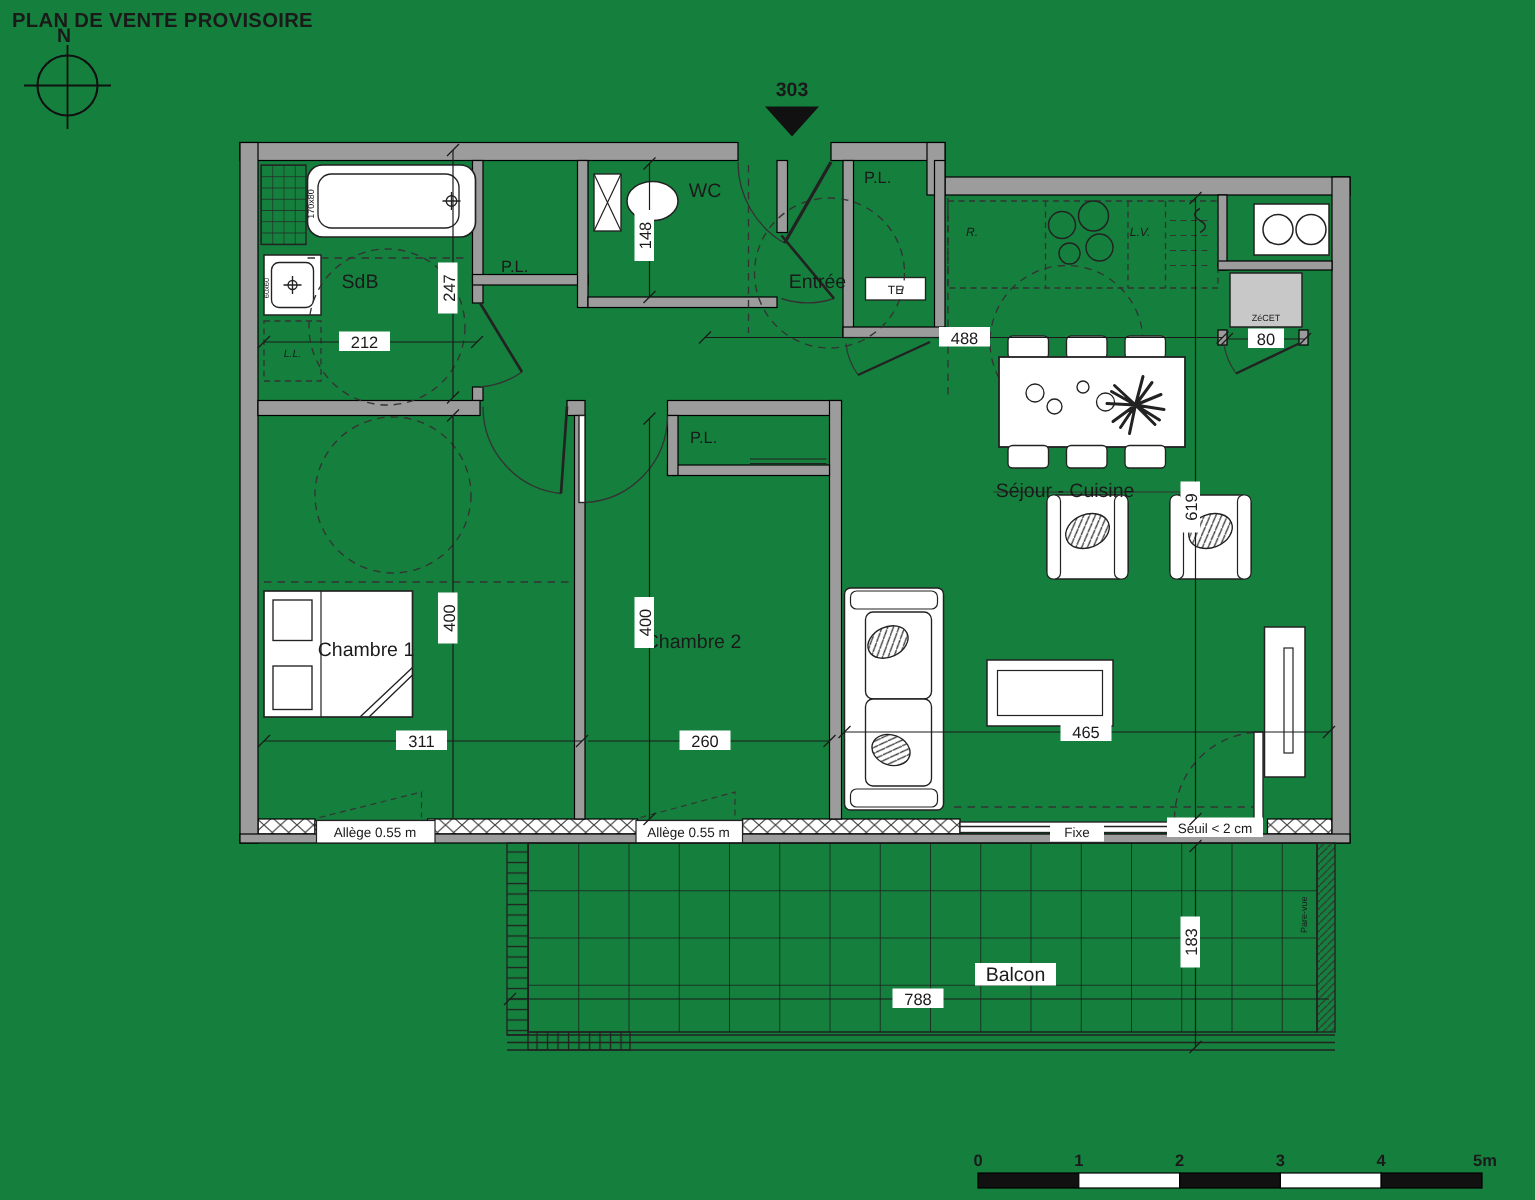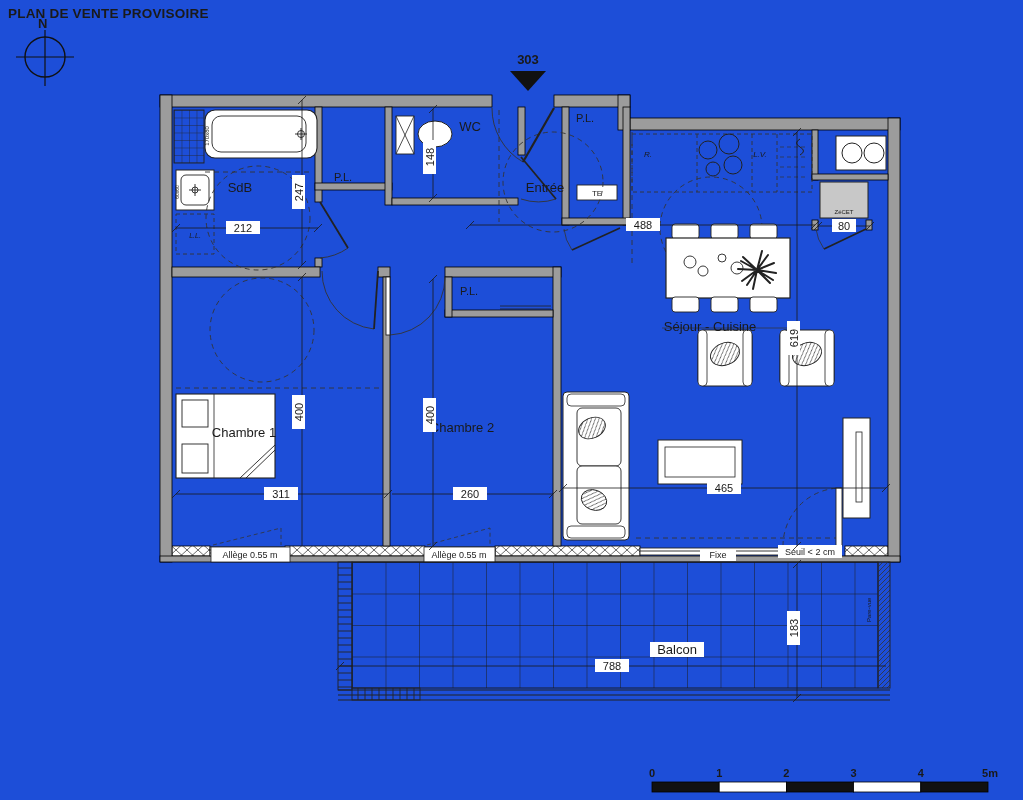--- a/index.html
+++ b/index.html
@@ -1,16 +1,16 @@
 <!DOCTYPE html>
 <html><head>
 <meta charset="utf-8">
 <style>
   html,body{margin:0;padding:0;background:#fff;}
-  .page{position:relative;width:1023px;height:800px;background:#1d4ed8;overflow:hidden;
+  .page{position:relative;width:1023px;height:800px;background:#15803d;overflow:hidden;
         font-family:"Liberation Sans", sans-serif;}
   svg{position:absolute;left:0;top:0;}
   text{fill:#1a1a1a;font-family:"Liberation Sans", sans-serif;}
   .title-t{font-size:13.5px;font-weight:bold;letter-spacing:.2px;}
   .room-t{font-size:13px;}
   .pl-t{font-size:11px;}
   .dim-t{font-size:11px;}
   .tiny-t{font-size:6px;}
   .small-t{font-size:9px;}
   .it-t{font-style:italic;font-size:8px;}

